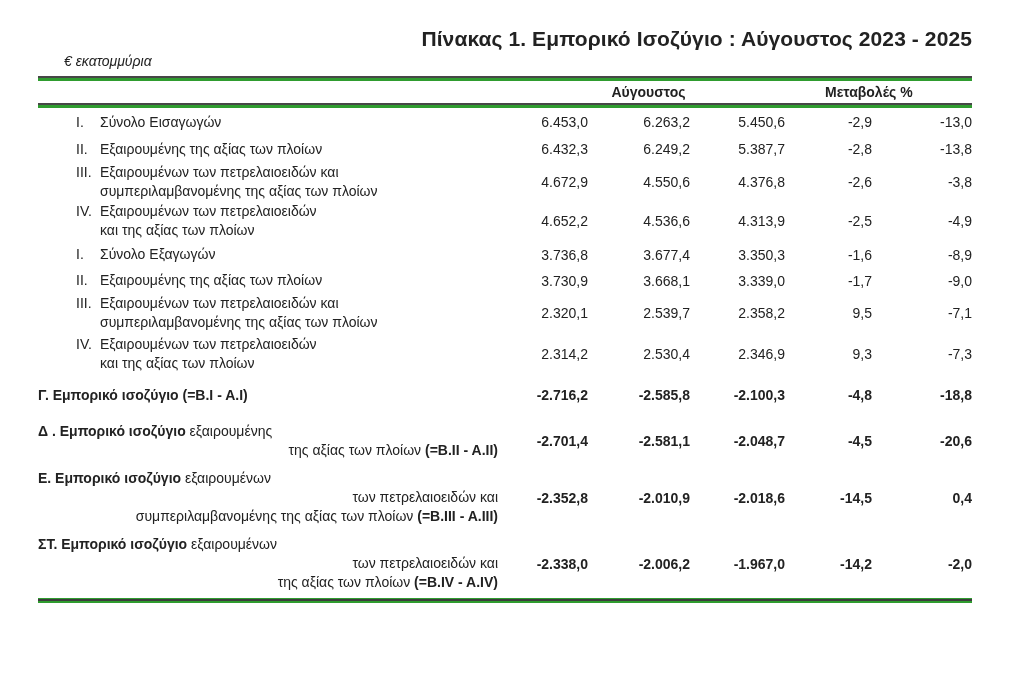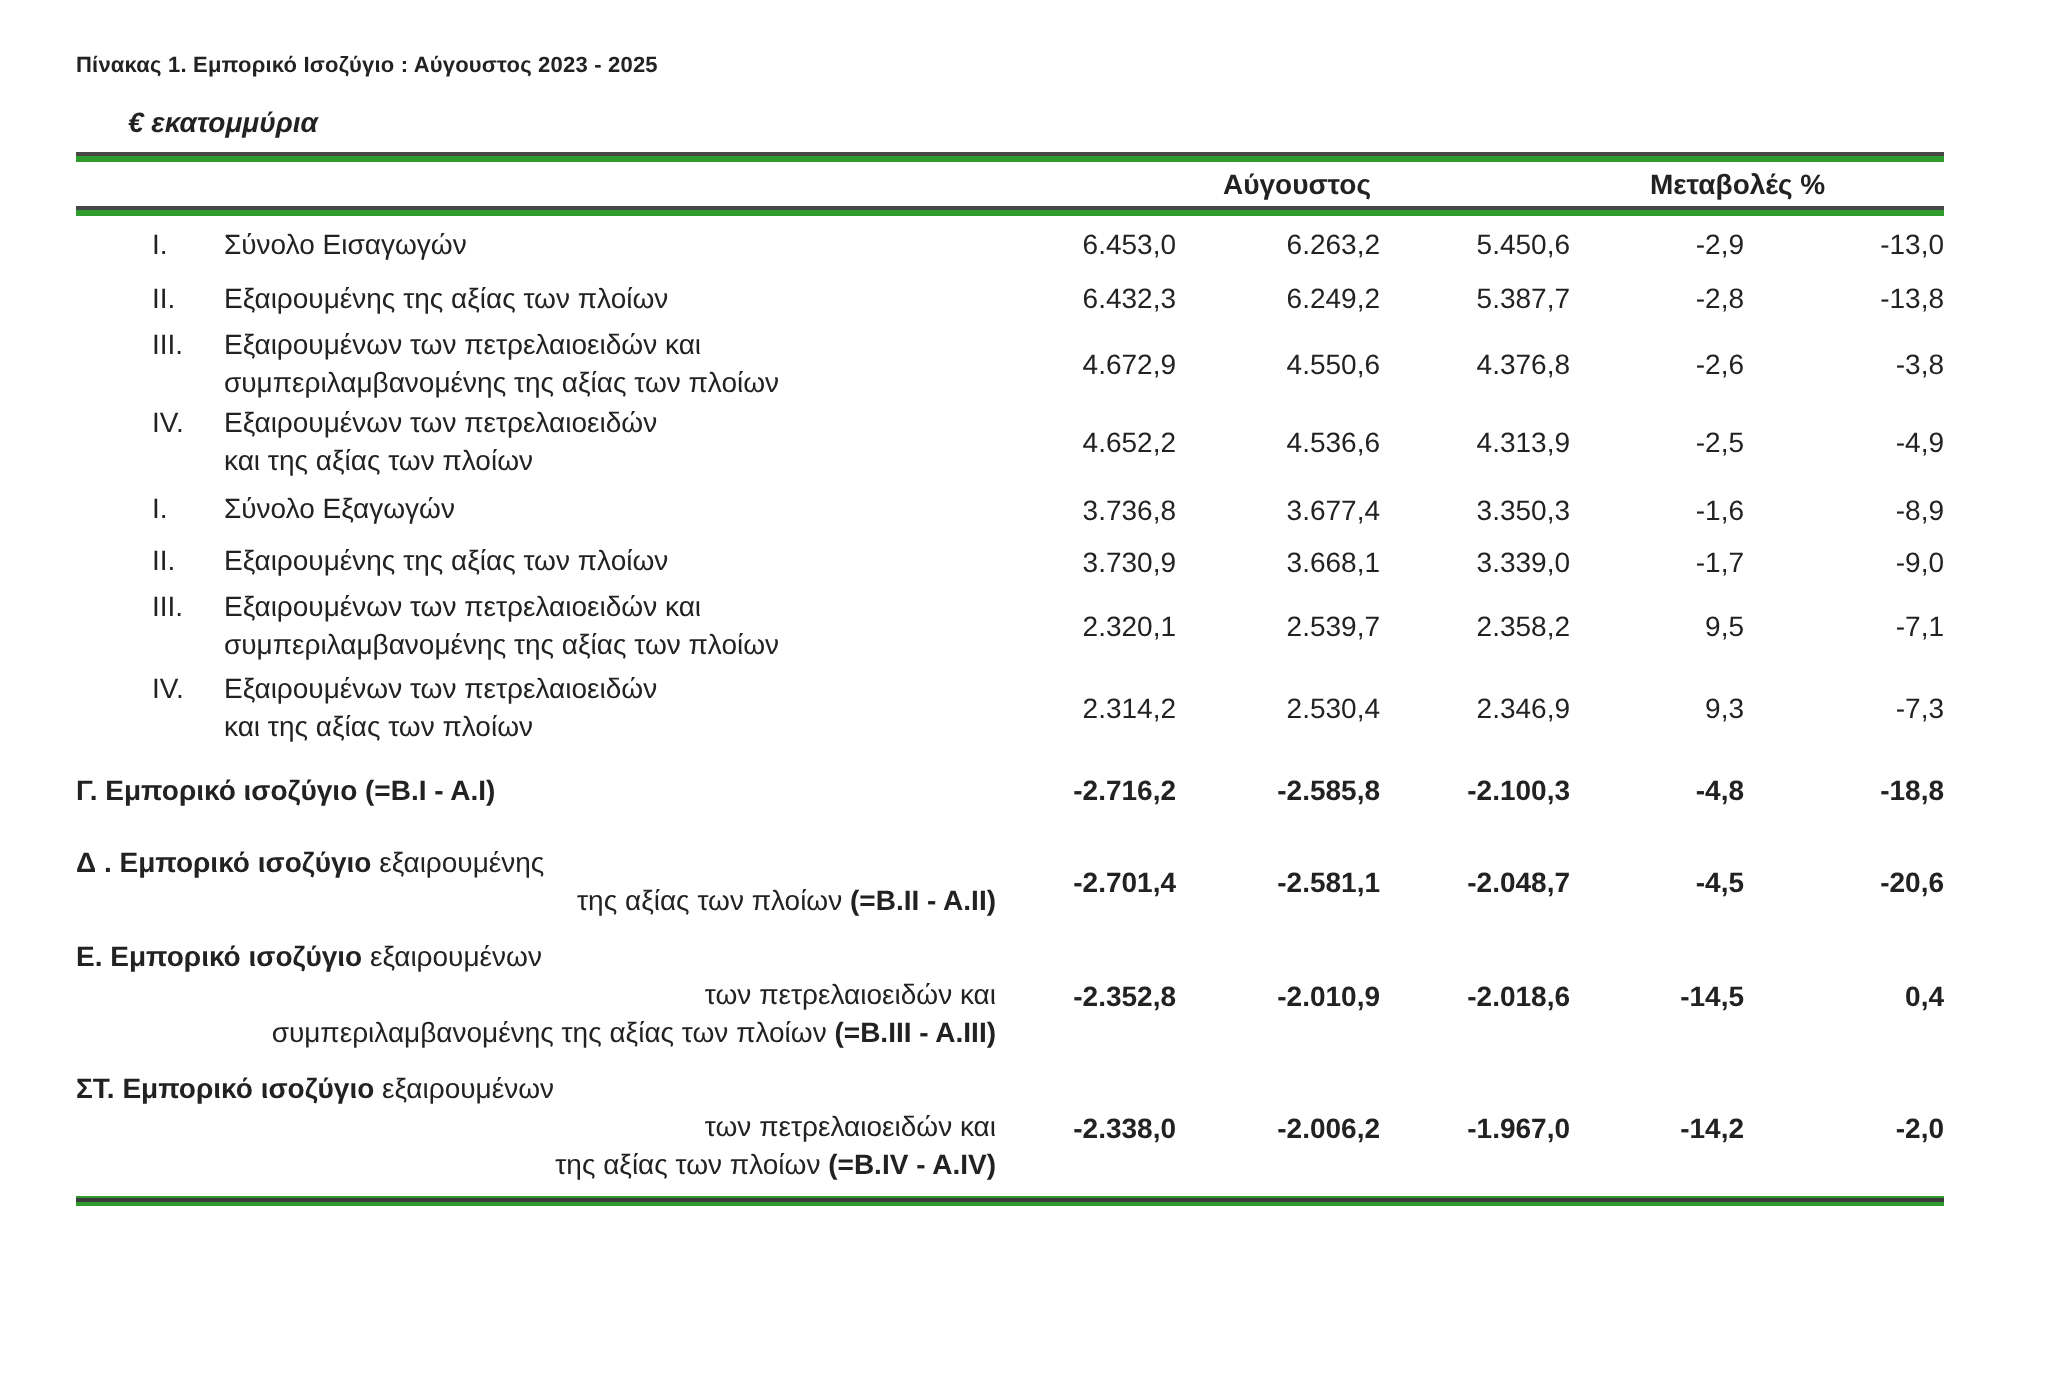--- a/index.html
+++ b/index.html
@@ -1,35 +1,35 @@
 <!DOCTYPE html>
 <html><head>
 <meta charset="utf-8">
 <style>
   html,body{margin:0;padding:0;background:#fff;}
   .page{position:relative;width:1024px;height:699px;background:#ffffff;overflow:hidden;
         font-family:"Liberation Sans",sans-serif;color:#222;}
-  .title{position:absolute;top:27px;left:38px;width:934px;text-align:left;
-         font-size:11px;font-weight:bold;letter-spacing:.1px;}
-  .unit{position:absolute;top:53px;left:64px;font-size:14px;font-weight:bold;font-style:italic;}
+  .title{position:absolute;top:27px;left:38px;width:934px;text-align:right;
+         font-size:21px;font-weight:bold;letter-spacing:.1px;}
+  .unit{position:absolute;top:53px;left:64px;font-size:14px;font-weight:normal;font-style:italic;}
   .twrap{position:absolute;top:76px;left:38px;width:934px;}
   table{border-collapse:collapse;table-layout:fixed;width:934px;}
   td,th{padding:0;vertical-align:middle;font-size:14px;font-weight:normal;color:#222;}
   th{font-weight:bold;}
   .rrule td{height:5px;line-height:0;}
   .rule-top{height:5px;background:linear-gradient(to bottom,#474747 0 2px,#2f9c2f 2px 5px);}
   .rule-bot{height:5px;background:linear-gradient(to bottom,#2f9c2f 0 1px,#3c3c3c 1px 3px,#2f9c2f 3px 5px);}
   .grp-month{text-align:center;padding-left:14px;}
   .grp-chg{text-align:left;padding-left:40px;}
   .num{text-align:right;}
   .fn{font-size:9px;font-weight:bold;margin-left:3px;margin-right:-16px;}
   .sect-h{font-weight:bold;}
   .ind{padding-left:38px;}
   .rn{display:inline-block;width:24px;vertical-align:top;line-height:19px;}
-  .lb{display:inline-block;vertical-align:top;max-width:396px;margin-left:12px;}
+  .lb{display:inline-block;vertical-align:top;max-width:396px;}
   .ln{display:block;line-height:19px;}
   .ind2{padding-left:26px;text-align:right;}
   b{font-weight:bold;}
   .sr td.num{font-weight:bold;}
 </style>
 </head>
 <body>
 
 <div class="page">
   <div class="title">Πίνακας 1. Εμπορικό Ισοζύγιο :  Αύγουστος 2023 - 2025</div>

